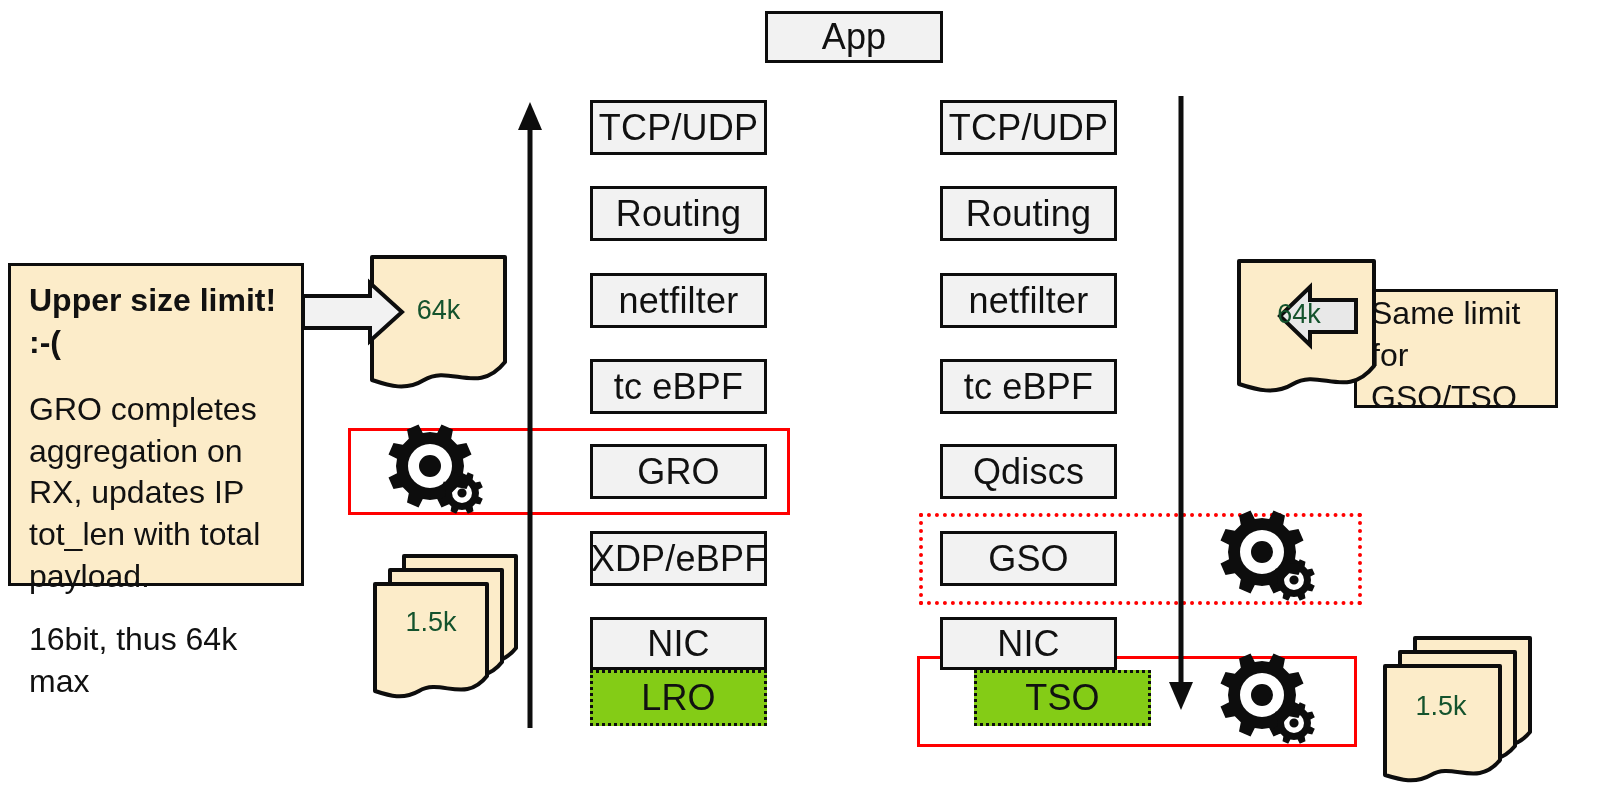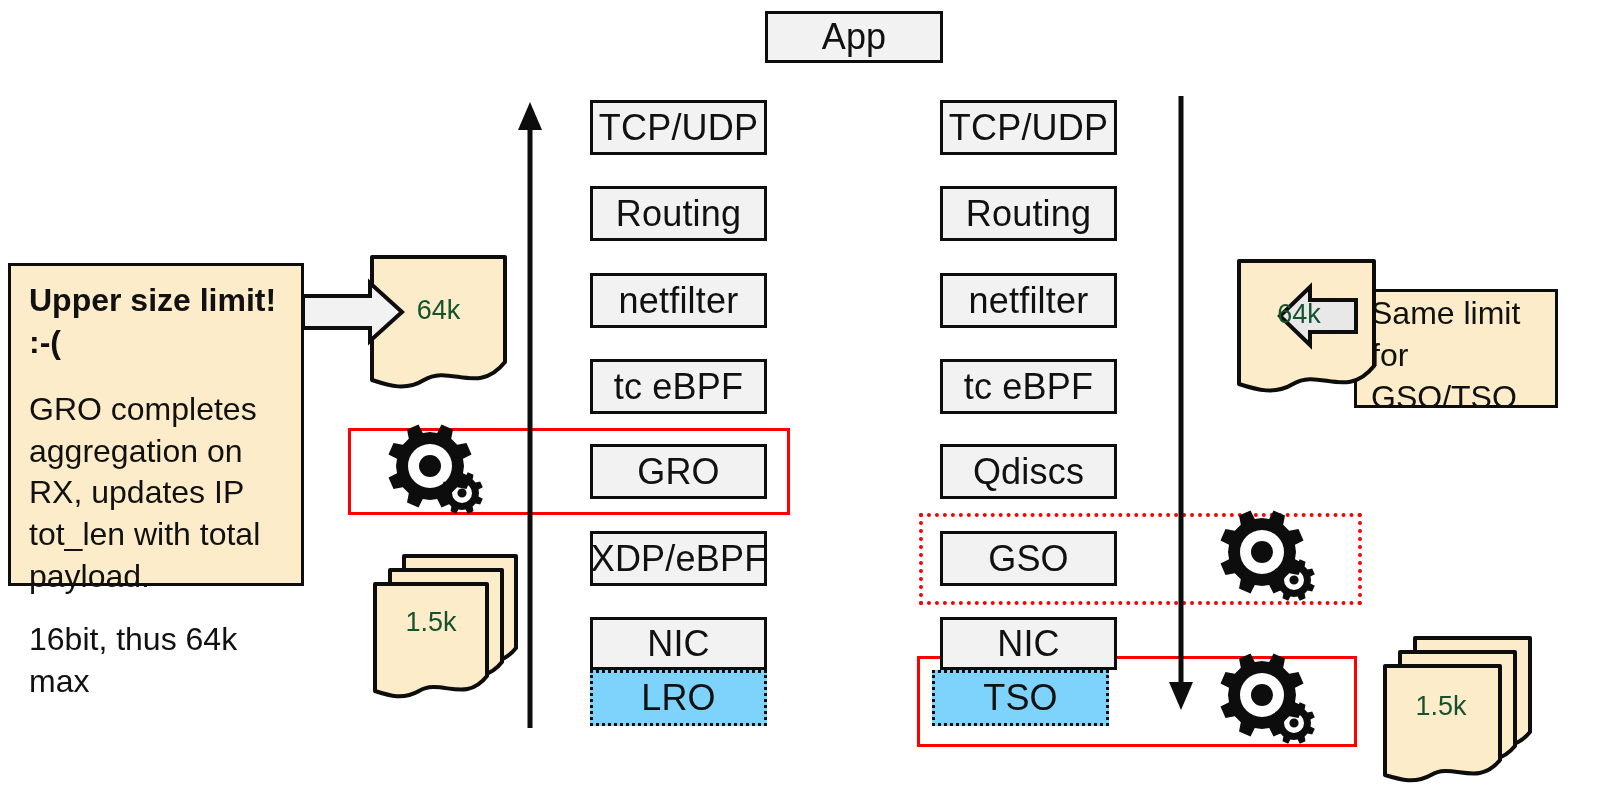--- a/index.html
+++ b/index.html
@@ -17,21 +17,21 @@
     border:3px solid #0d0d0d;
     box-sizing:border-box;
     display:flex;align-items:center;justify-content:center;
     font-size:36px;
     letter-spacing:.2px;
     color:#111;
     white-space:nowrap;
   }
   .layer-box.dotted{
     border:3px dotted #0d0d0d;
-    background:#7dd3fc;
+    background:#84cc16;
   }
 
   
   .callout{
     position:absolute;
     background:#fcecc9;
     border:3px solid #0d0d0d;
     box-sizing:border-box;
     padding:14px 18px;
     font-size:32px;
@@ -77,21 +77,21 @@
   <div class="layer-box" style="left:590px;top:617px;width:177px;height:53px;">NIC</div>
   <div class="layer-box dotted" style="left:590px;top:670px;width:177px;height:56px;">LRO</div>
 
   <div class="layer-box" style="left:940px;top:100px;width:177px;height:55px;">TCP/UDP</div>
   <div class="layer-box" style="left:940px;top:186px;width:177px;height:55px;">Routing</div>
   <div class="layer-box" style="left:940px;top:273px;width:177px;height:55px;">netfilter</div>
   <div class="layer-box" style="left:940px;top:359px;width:177px;height:55px;">tc eBPF</div>
   <div class="layer-box" style="left:940px;top:531px;width:177px;height:55px;">GSO</div>
   <div class="layer-box" style="left:940px;top:444px;width:177px;height:55px;">Qdiscs</div>
   <div class="layer-box" style="left:940px;top:617px;width:177px;height:53px;">NIC</div>
-  <div class="layer-box dotted" style="left:932px;top:670px;width:177px;height:56px;">TSO</div>
+  <div class="layer-box dotted" style="left:974px;top:670px;width:177px;height:56px;">TSO</div>
 
   <div class="callout" style="left:8px;top:263px;width:296px;height:323px;">
     <span class="hdr">Upper size limit! :-(</span>
     <span class="para">GRO completes aggregation on RX, updates IP tot_len with total payload.</span>
     <span class="gap"></span>
     <span class="para">16bit, thus 64k max</span>
   </div>
 
   <div class="callout" style="left:1354px;top:261px;width:204px;height:119px;padding:0 14px;line-height:1.32;margin-top:28px;">
     <span class="para">Same limit</span>

